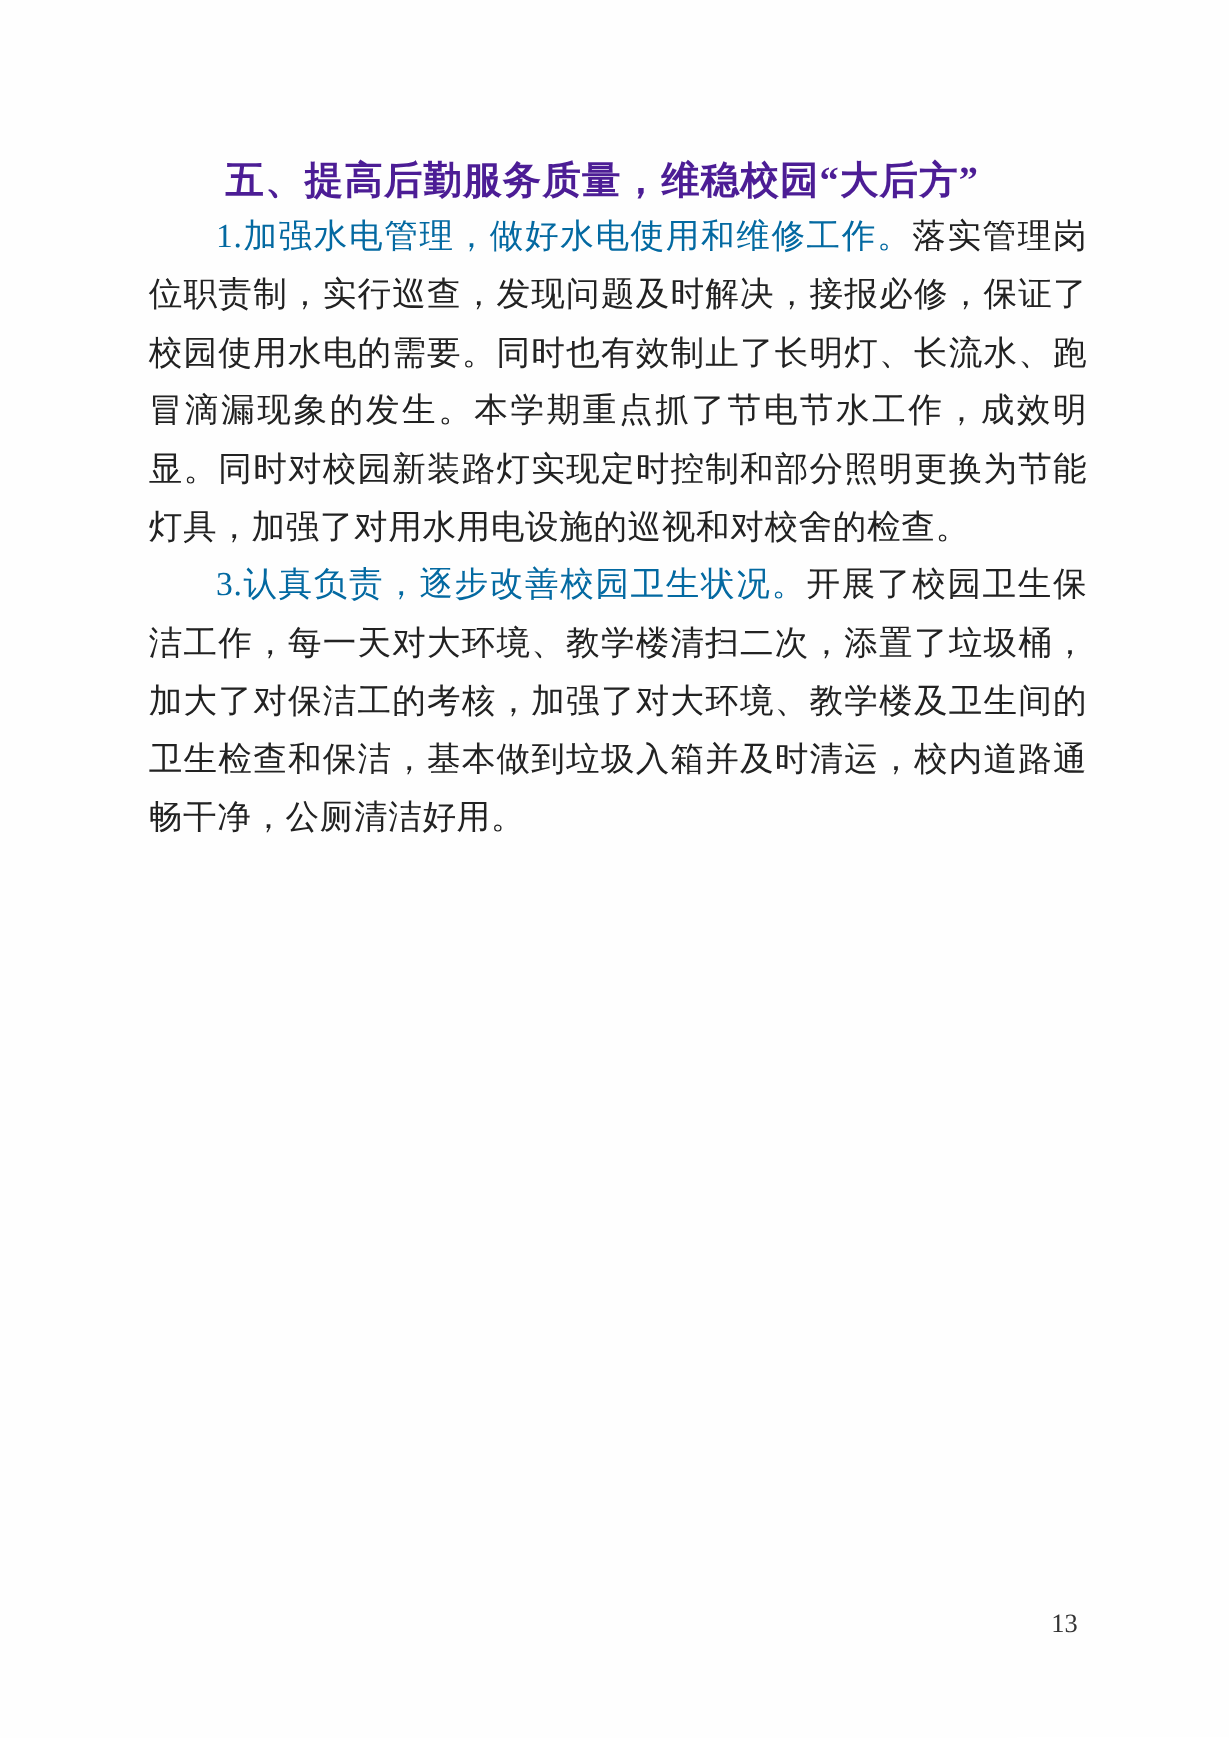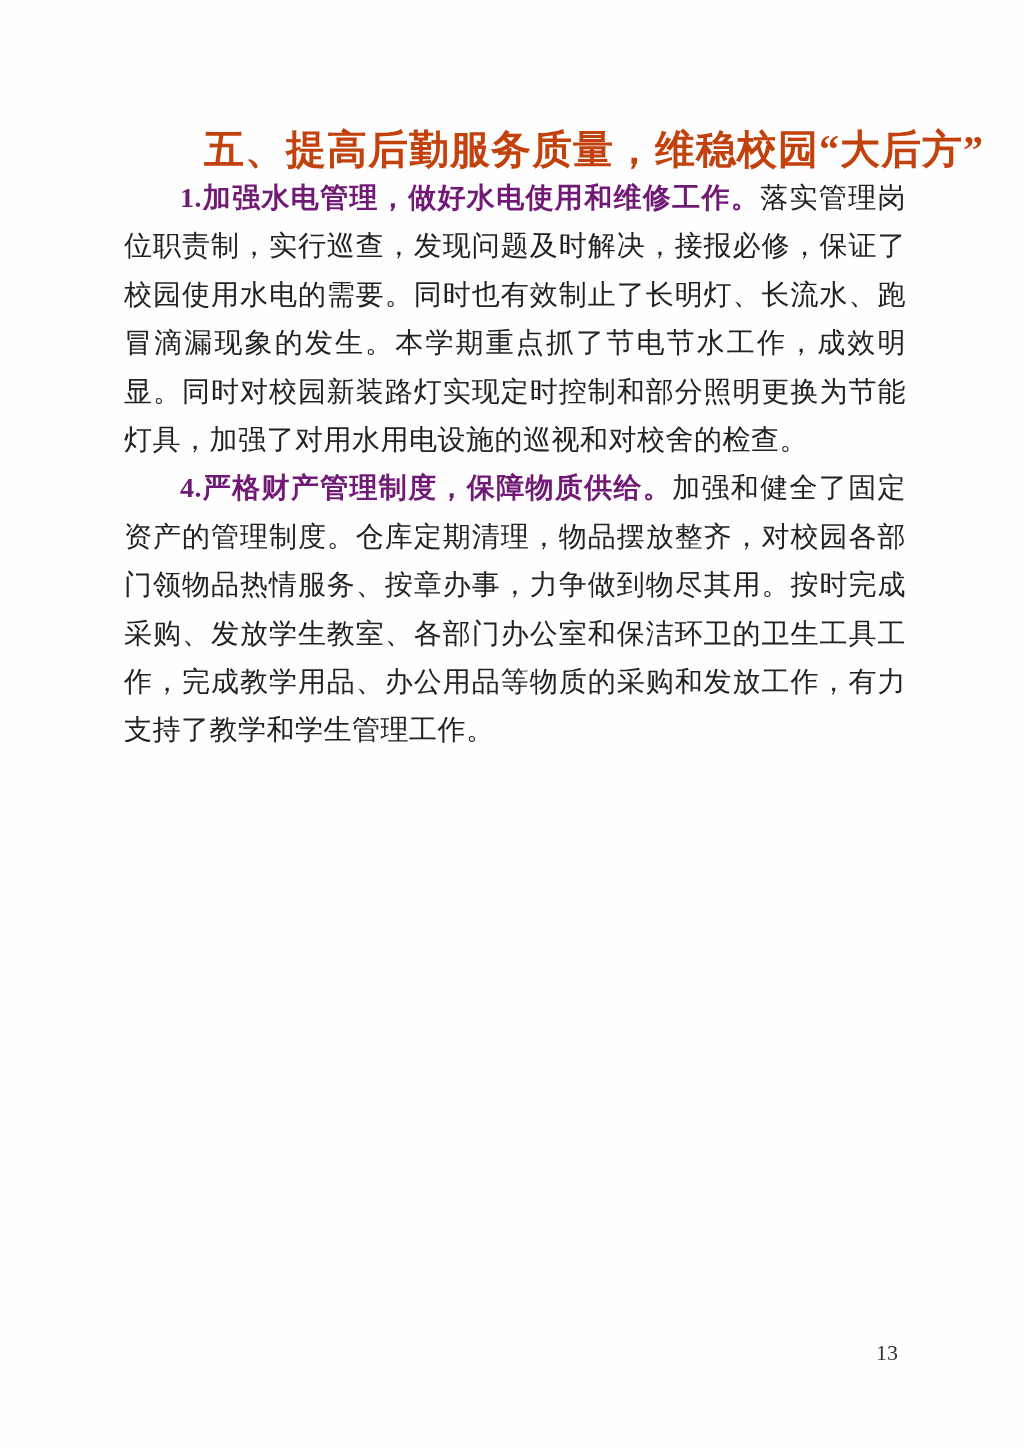--- a/index.html
+++ b/index.html
@@ -15,39 +15,39 @@
     overflow: hidden;
     color: #1c1c1c;
   }
   .content {
     position: absolute;
     left: 124px;
     top: 126px;
     width: 782px;
   }
   .heading {
-    font-size: 40px;
+    font-size: 32px;
     font-weight: 700;
     line-height: 48px;
     text-indent: 2em;
     letter-spacing: 1px;
-    color: #c2410c;
+    color: #4c1d95;
     white-space: nowrap;
   }
   .para {
     font-size: 28px;
     line-height: 48.4px;
     text-align: justify;
     text-indent: 2em;
     color: #222222;
     letter-spacing: 0.5px;
   }
   .para .lead {
-    font-weight: 700;
-    color: #701a75;
+    font-weight: 400;
+    color: #0369a1;
     letter-spacing: 0.5px;
   }
   .page-number {
     position: absolute;
     left: 876px;
     top: 1340px;
     font-size: 22px;
     color: #333333;
     font-family: "Liberation Serif", "DejaVu Serif", serif;
   }
@@ -56,19 +56,19 @@
 <body>
 
 <div class="page">
   <div class="content">
 
     <div class="heading">五、提高后勤服务质量，维稳校园“大后方”</div>
 
     <p class="para"><span class="lead">1.加强水电管理，做好水电使用和维修工作。</span><span>落实管理岗位职责制，实行巡查，发现问题及时解决，接报必修，保证了校园使用水电的需要。同时也有效制止了长明灯、长流水、跑冒滴漏现象的发生。本学期重点抓了节电节水工作，成效明显。同时对校园新装路灯实现定时控制和部分照明更换为节能灯具，加强了对用水用电设施的巡视和对校舍的检查。</span></p>
 
 
+    <p class="para"><span class="lead">3.认真负责，逐步改善校园卫生状况。</span><span>开展了校园卫生保洁工作，每一天对大环境、教学楼清扫二次，添置了垃圾桶，加大了对保洁工的考核，加强了对大环境、教学楼及卫生间的卫生检查和保洁，基本做到垃圾入箱并及时清运，校内道路通畅干净，公厕清洁好用。</span></p>
 
-    <p class="para"><span class="lead">4.严格财产管理制度，保障物质供给。</span><span>加强和健全了固定资产的管理制度。仓库定期清理，物品摆放整齐，对校园各部门领物品热情服务、按章办事，力争做到物尽其用。按时完成采购、发放学生教室、各部门办公室和保洁环卫的卫生工具工作，完成教学用品、办公用品等物质的采购和发放工作，有力支持了教学和学生管理工作。</span></p>
 
   </div>
 
   <div class="page-number">13</div>
 </div>
 
 </body></html>

